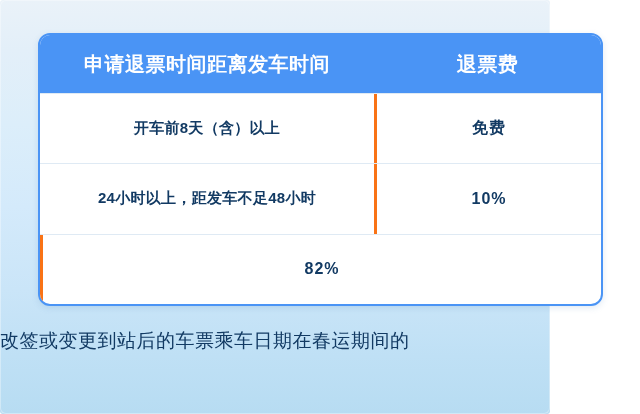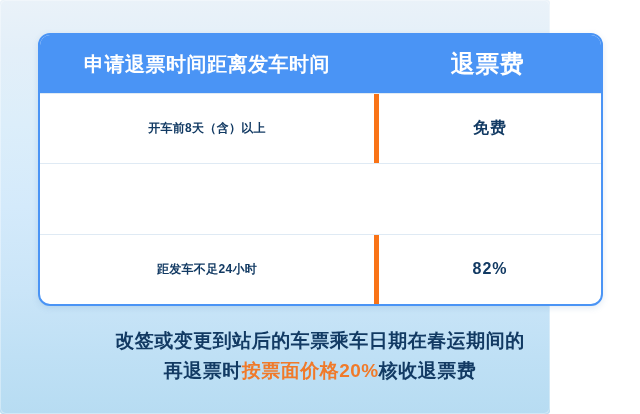--- a/index.html
+++ b/index.html
@@ -95,57 +95,56 @@
   .cell.col-left {
     width: 334px;
     flex: 0 0 334px;
   }
   .cell.col-right {
     flex: 1 1 auto;
   }
 
   
   .row.body .cell.col-right {
-    border-left: 5px solid #f97316;
+    border-left: 3px solid #f97316;
   }
 
   .header .cell {
     color: #ffffff;
     font-size: 20px;
     font-weight: bold;
     letter-spacing: 0.5px;
   }
   .header .cell.col-left {
     font-size: 20px;
   }
   .header .cell.col-right {
-    font-size: 24px;
+    font-size: 20px;
   }
 
   .body .cell {
     color: #123a63;
-    font-size: 12px;
+    font-size: 15px;
     font-weight: bold;
     letter-spacing: 0.3px;
   }
   .body .cell.col-right {
     font-size: 16px;
     letter-spacing: 1px;
   }
 
   
   .footer-note {
     position: absolute;
     left: 0;
     top: 326px;
     width: 640px;
-    text-align: center;
     color: #123a63;
     font-size: 19px;
-    font-weight: bold;
+    font-weight: normal;
     line-height: 30px;
     letter-spacing: 0.5px;
   }
   .footer-note .line {
     display: block;
     white-space: nowrap;
   }
   .hl {
     color: #f07a2a;
   }
@@ -163,28 +162,28 @@
         <div class="cell col-right">退票费</div>
       </div>
 
       <div class="row body">
         <div class="cell col-left">开车前8天（含）以上</div>
         <div class="cell col-right">免费</div>
       </div>
 
 
       <div class="row body">
+        <div class="cell col-left">24小时以上，距发车不足48小时</div>
+        <div class="cell col-right">10%</div>
       </div>
 
       <div class="row body">
-        <div class="cell col-left">距发车不足24小时</div>
         <div class="cell col-right">82%</div>
       </div>
 
     </div>
   </div>
 
   <div class="footer-note">
     <span class="line">改签或变更到站后的车票乘车日期在春运期间的</span>
-    <span class="line"><span>再退票时</span><span class="hl">按票面价格20%</span><span>核收退票费</span></span>
   </div>
 
 </div>
 
 </body></html>

